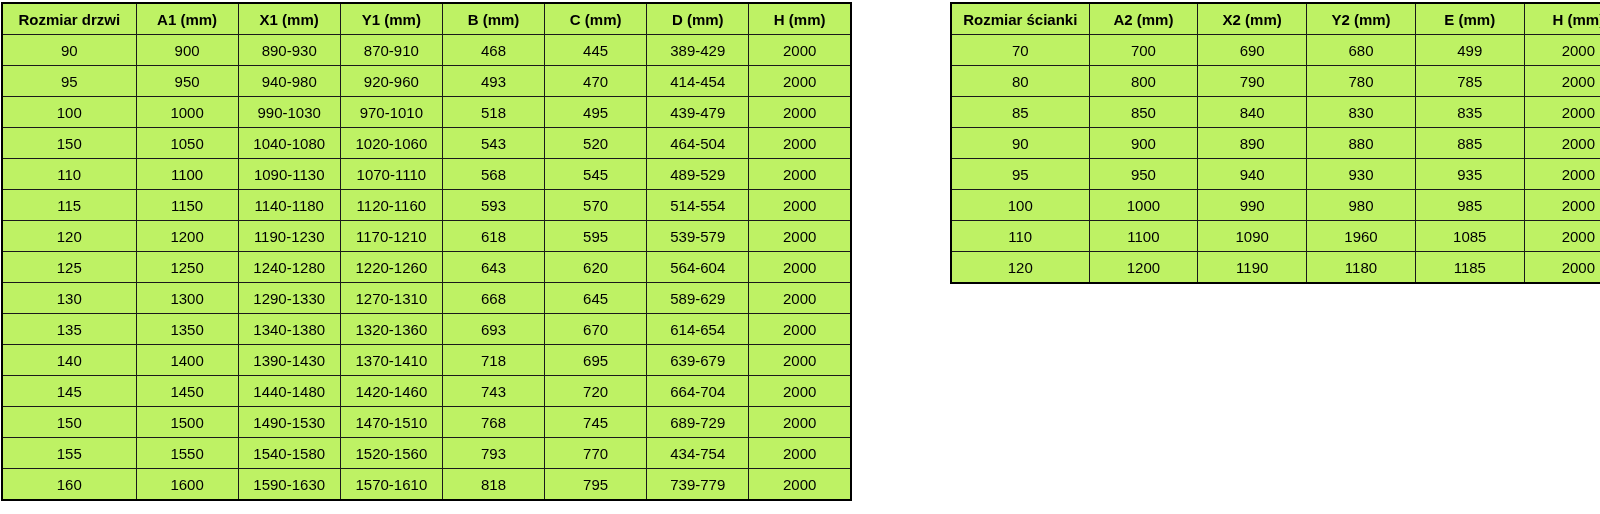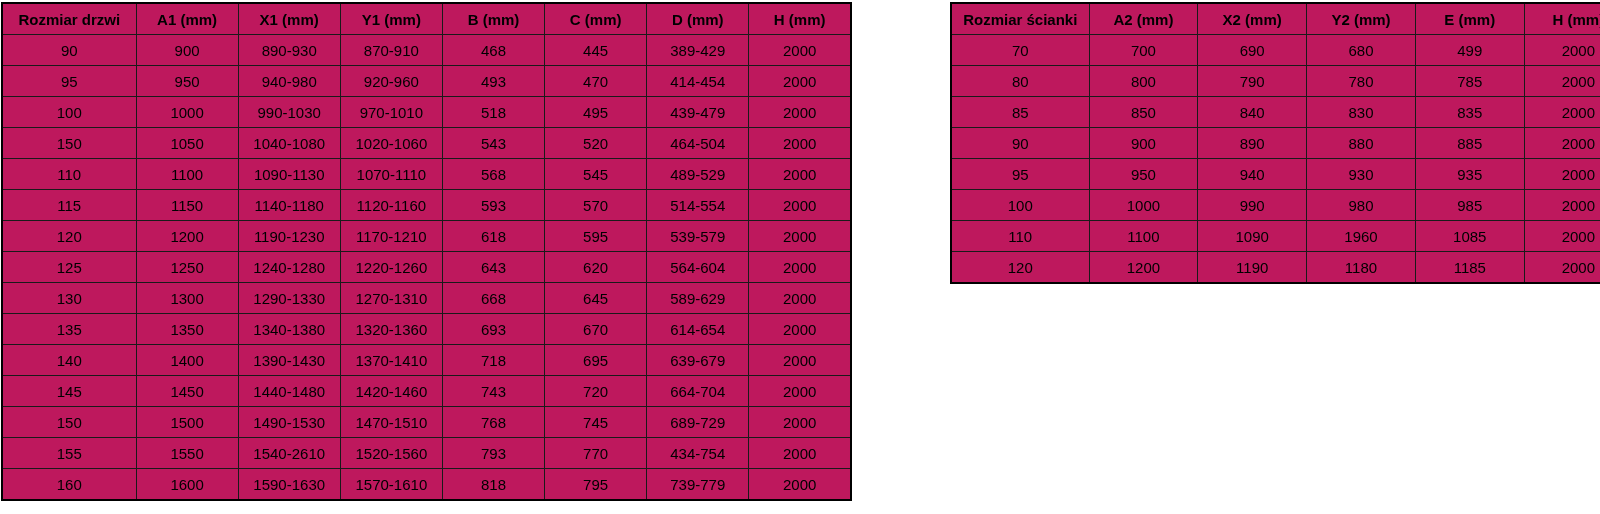--- a/index.html
+++ b/index.html
@@ -15,21 +15,21 @@
     position: relative;
     width: 1600px;
     height: 514px;
     background: #ffffff;
     overflow: hidden;
   }
   table.spec {
     position: absolute;
     border-collapse: collapse;
     table-layout: fixed;
-    background: #be185d;
+    background: #bef264;
     border: 2px solid #000000;
   }
   table.spec th, table.spec td {
     border: 1px solid #1a1a1a;
     text-align: center;
     vertical-align: middle;
     height: 30px;
     padding: 0 3px;
     font-size: 15px;
     color: #000000;
@@ -209,21 +209,21 @@
           <td>1490-1530</td>
           <td>1470-1510</td>
           <td>768</td>
           <td>745</td>
           <td>689-729</td>
           <td>2000</td>
         </tr>
         <tr>
           <td>155</td>
           <td>1550</td>
-          <td>1540-2610</td>
+          <td>1540-1580</td>
           <td>1520-1560</td>
           <td>793</td>
           <td>770</td>
           <td>434-754</td>
           <td>2000</td>
         </tr>
         <tr>
           <td>160</td>
           <td>1600</td>
           <td>1590-1630</td>

